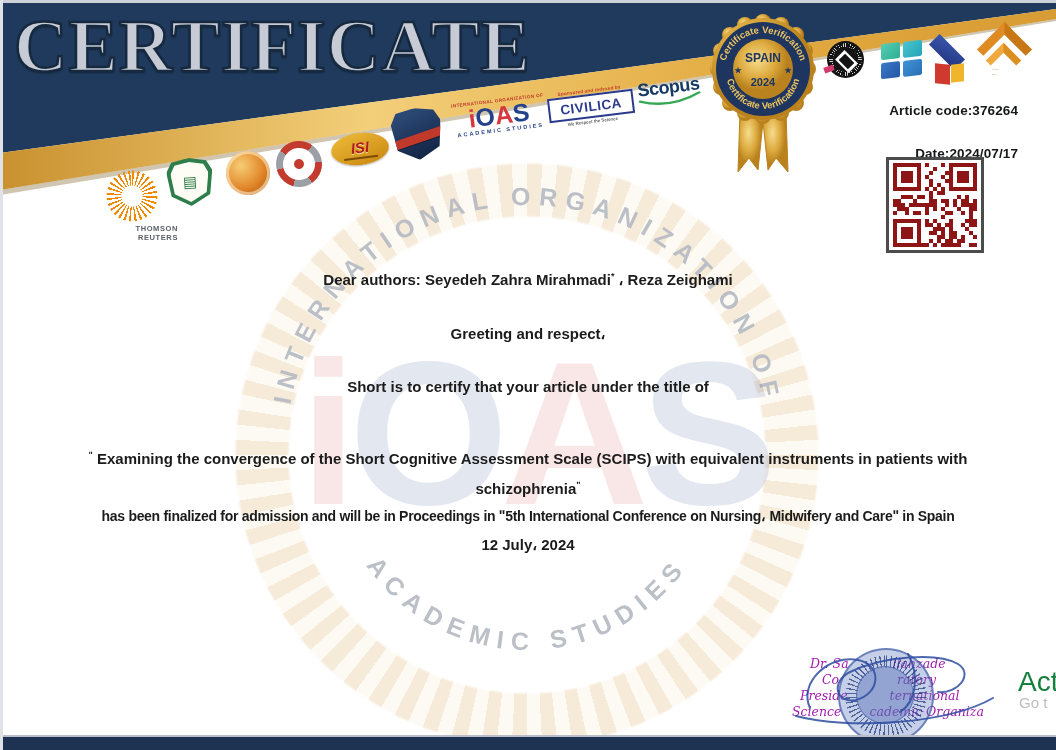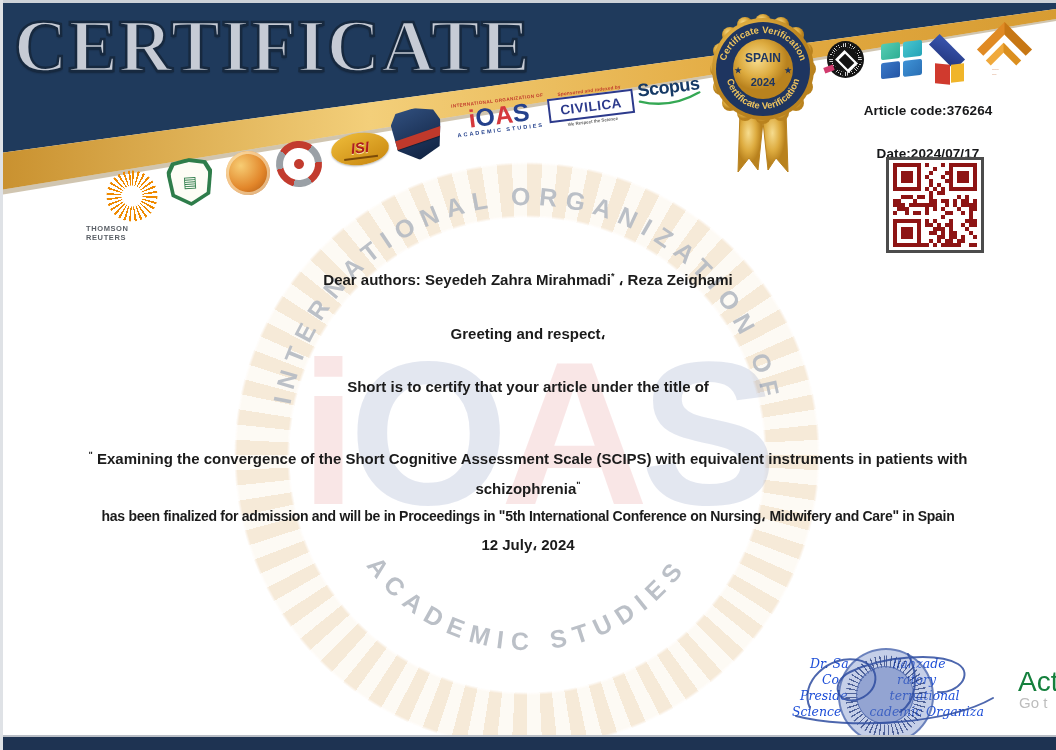--- a/index.html
+++ b/index.html
@@ -37,21 +37,21 @@
     left:14px;top:4px;z-index:3;
     font-family:"Liberation Serif",serif;font-weight:bold;font-size:74px;letter-spacing:1px;
     color:#c6cbd5;-webkit-text-stroke:2.5px #17293f;text-shadow:0 2px 2px rgba(0,0,0,.35);
   }
 
   
   .badge{left:698px;top:2px;width:130px;height:175px;z-index:4;}
   .badge text{font-family:"Liberation Sans",sans-serif;font-weight:bold;}
 
   
-  .meta-line{width:180px;text-align:center;font-weight:bold;color:#17181a;font-size:13.5px;z-index:3;letter-spacing:.1px;}
+  .meta-line{width:180px;text-align:right;font-weight:bold;color:#17181a;font-size:13.5px;z-index:3;letter-spacing:.1px;}
   .qr-box{left:886px;top:157px;width:98px;height:96px;border:3px solid #4c4c4c;background:#fff;padding:3px;box-sizing:border-box;z-index:3;}
   .qr-box svg{width:100%;height:100%;display:block;}
 
   
   .tr-icon{z-index:3;}
   .seal-circle{width:37px;height:37px;border-radius:50%;background:#141414;position:relative;}
   .seal-circle .diamond{position:absolute;left:10px;top:11px;width:13px;height:13px;border:3px solid #fff;transform:rotate(45deg) scaleY(.7);}
   .seal-circle .dots{position:absolute;inset:2px;border-radius:50%;
      background:repeating-conic-gradient(rgba(255,255,255,.8) 0 2deg,transparent 2deg 9deg);
      -webkit-mask:radial-gradient(circle closest-side,transparent 0 12px,#000 13px 16px,transparent 17px);
@@ -68,21 +68,21 @@
   .chev .c1{left:7px;top:4px;}
   .chev .c2{left:13px;top:22px;width:18px;height:18px;border-top-width:7px;border-right-width:7px;border-top-color:#f0a93c;border-right-color:#db8f1f;}
   .chev .cap{position:absolute;left:14px;top:40px;font-size:4px;color:#c0622a;line-height:1.3;}
 
   
   .plogo{z-index:3;}
   .tr-burst{width:52px;height:52px;margin:0 auto;border-radius:50%;
      background:repeating-conic-gradient(#ef8a00 0 5deg,transparent 5deg 13deg);
      -webkit-mask:radial-gradient(circle closest-side,transparent 0 10px,#000 11px 25px,transparent 26px);
      mask:radial-gradient(circle closest-side,transparent 0 10px,#000 11px 25px,transparent 26px);}
-  .tr-cap{margin-top:2px;text-align:left;font-size:7.5px;font-weight:bold;color:#5a5f66;letter-spacing:.6px;line-height:1.25;}
+  .tr-cap{margin-top:2px;text-align:right;font-size:7.5px;font-weight:bold;color:#5a5f66;letter-spacing:.6px;line-height:1.25;}
   .shieldg{width:46px;height:48px;background:#2e7d4a;clip-path:polygon(50% 0,88% 7%,100% 28%,92% 78%,50% 100%,8% 78%,0 28%,12% 7%);position:relative;transform:rotate(-4deg);}
   .shieldg .inner{position:absolute;inset:4px;background:#fdfdf5;clip-path:polygon(50% 0,88% 7%,100% 28%,92% 78%,50% 100%,8% 78%,0 28%,12% 7%);display:flex;align-items:center;justify-content:center;color:#2e7d4a;font-size:15px;}
   .globeo{width:44px;height:44px;border-radius:50%;background:radial-gradient(circle at 35% 32%,#f7cd74,#e2862a 55%,#a85310 95%);box-shadow:inset 0 0 0 3px rgba(255,244,214,.55);transform:rotate(-5deg);}
   .redseal{width:46px;height:46px;border-radius:50%;background:conic-gradient(#c23b2e 0 40deg,#9aa0a6 40deg 90deg,#c23b2e 90deg 150deg,#9aa0a6 150deg 200deg,#c23b2e 200deg 260deg,#9aa0a6 260deg 310deg,#c23b2e 310deg 360deg);position:relative;transform:rotate(-5deg);}
   .redseal .inner{position:absolute;inset:7px;background:#fff;border-radius:50%;display:flex;align-items:center;justify-content:center;}
   .redseal .dot{width:10px;height:10px;border-radius:50%;background:#c23b2e;}
   .isioval{width:58px;height:32px;border-radius:50%;background:linear-gradient(160deg,#eebc3a,#c8860f);display:flex;flex-direction:column;align-items:center;justify-content:center;transform:rotate(-7deg);box-shadow:0 1px 2px rgba(0,0,0,.3);}
   .isioval .t{font-style:italic;font-weight:bold;font-size:15px;color:#b01c1c;text-shadow:0 1px 0 #f6e2a8;line-height:1;}
   .isioval .u{width:34px;height:2px;background:#7a4a08;margin-top:2px;}
   .shieldb{width:50px;height:52px;background:linear-gradient(160deg,#31507f,#0e1f3d);clip-path:polygon(50% 0,88% 7%,100% 28%,92% 78%,50% 100%,8% 78%,0 28%,12% 7%);position:relative;transform:rotate(-7deg);}
@@ -101,21 +101,21 @@
   .scopus .w{font-weight:bold;font-size:18px;color:#163a66;letter-spacing:-.5px;}
 
   
   .bodyline{left:0;width:1056px;text-align:center;font-weight:bold;color:#1b1b1b;z-index:3;}
   .fs15{font-size:15px;}
   .sup{font-size:9px;vertical-align:super;}
   .titleline{font-size:15px;}
   .wideline{font-size:14px;letter-spacing:-.3px;white-space:nowrap;}
 
   
-  .sig-block{left:792px;top:656px;width:210px;z-index:4;color:#1d4ed8;font-family:"DejaVu Serif","Liberation Serif",serif;font-style:italic;font-size:12.5px;line-height:16px;}
+  .sig-block{left:792px;top:656px;width:210px;z-index:4;color:#a21caf;font-family:"DejaVu Serif","Liberation Serif",serif;font-style:italic;font-size:12.5px;line-height:16px;}
   .sig-line{display:flex;}
   .gap{display:inline-block;}
   .stamp{left:838px;top:648px;width:92px;height:92px;border-radius:50%;z-index:4;
      border:2px solid rgba(47,77,160,.75);background:rgba(104,130,196,.45);opacity:.85;}
   .stamp .ringtxt{position:absolute;inset:3px;border-radius:50%;
      background:repeating-conic-gradient(rgba(25,50,120,.85) 0 2deg,transparent 2deg 7deg);
      -webkit-mask:radial-gradient(circle closest-side,transparent 0 28px,#000 29px 40px,transparent 41px);
      mask:radial-gradient(circle closest-side,transparent 0 28px,#000 29px 40px,transparent 41px);}
   .stamp .inner{position:absolute;left:16px;top:16px;width:56px;height:56px;border-radius:50%;border:1.5px solid rgba(47,77,160,.8);background:rgba(72,100,175,.5);}
   .sig-squiggle{left:788px;top:642px;width:215px;height:95px;z-index:5;}

